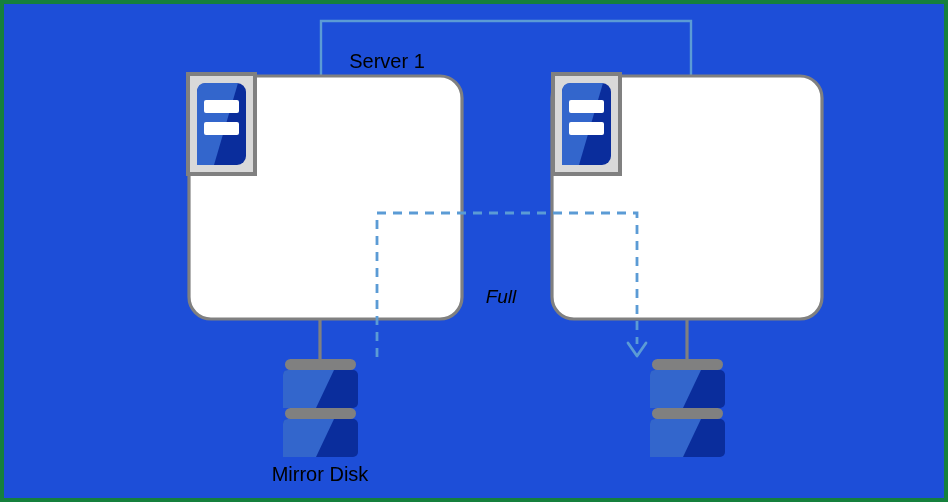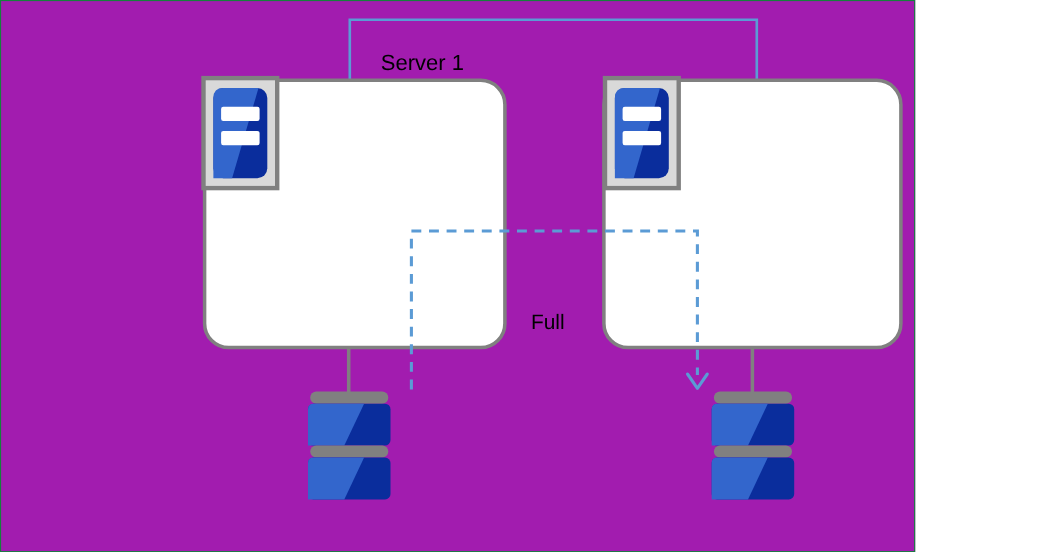--- a/index.html
+++ b/index.html
@@ -5,24 +5,24 @@
   html, body {
     margin: 0;
     padding: 0;
     background: #ffffff;
   }
   body {
     font-family: "Liberation Sans", sans-serif;
   }
   #diagram-root {
     position: relative;
-    width: 832px;
+    width: 948px;
     height: 502px;
-    background: #a21caf;
-    border: 1px solid #15803d;
+    background: #1d4ed8;
+    border: 4px solid #15803d;
     box-sizing: border-box;
     overflow: hidden;
   }
   #diagram-svg {
     position: absolute;
     left: 0;
     top: 0;
     width: 948px;
     height: 502px;
     display: block;
@@ -34,21 +34,21 @@
     color: #000000;
     white-space: pre;
     line-height: 25px;
     text-align: center;
   }
   #label-server-1 { left: 283px; top: 45px; width: 200px; }
   #label-server-2 { left: 646px; top: 45px; width: 200px; }
   #label-mirror-disk { left: 216px; top: 458px; width: 200px; }
   #label-full-copy {
     left: 437px; top: 228px; width: 120px;
-    font-size: 19px; line-height: 26px;
+    font-size: 19px; line-height: 26px; font-style: italic;
   }
 </style>
 </head>
 <body>
 
 <div id="diagram-root">
 
   <svg id="diagram-svg" viewBox="0 0 948 502" xmlns="http://www.w3.org/2000/svg">
 
     <defs>
@@ -119,18 +119,19 @@
 
     <g>
       <path d="M 373 353 L 373 209 L 633 209 L 633 340" fill="none" stroke="#5B9BD5" stroke-width="2.8" stroke-dasharray="9 7" stroke-linecap="butt" stroke-linejoin="miter"></path>
       <path d="M 624 339 L 633 352 L 642 339" fill="none" stroke="#5B9BD5" stroke-width="2.8" stroke-linecap="round" stroke-linejoin="round"></path>
     </g>
   </svg>
 
   <div class="diag-label" id="label-server-1">Server 1</div>
 
 
+  <div class="diag-label" id="label-mirror-disk">Mirror Disk</div>
 
   <div class="diag-label" id="label-full-copy">
     <div>Full</div>
   </div>
 
 </div>
 
 </body></html>

